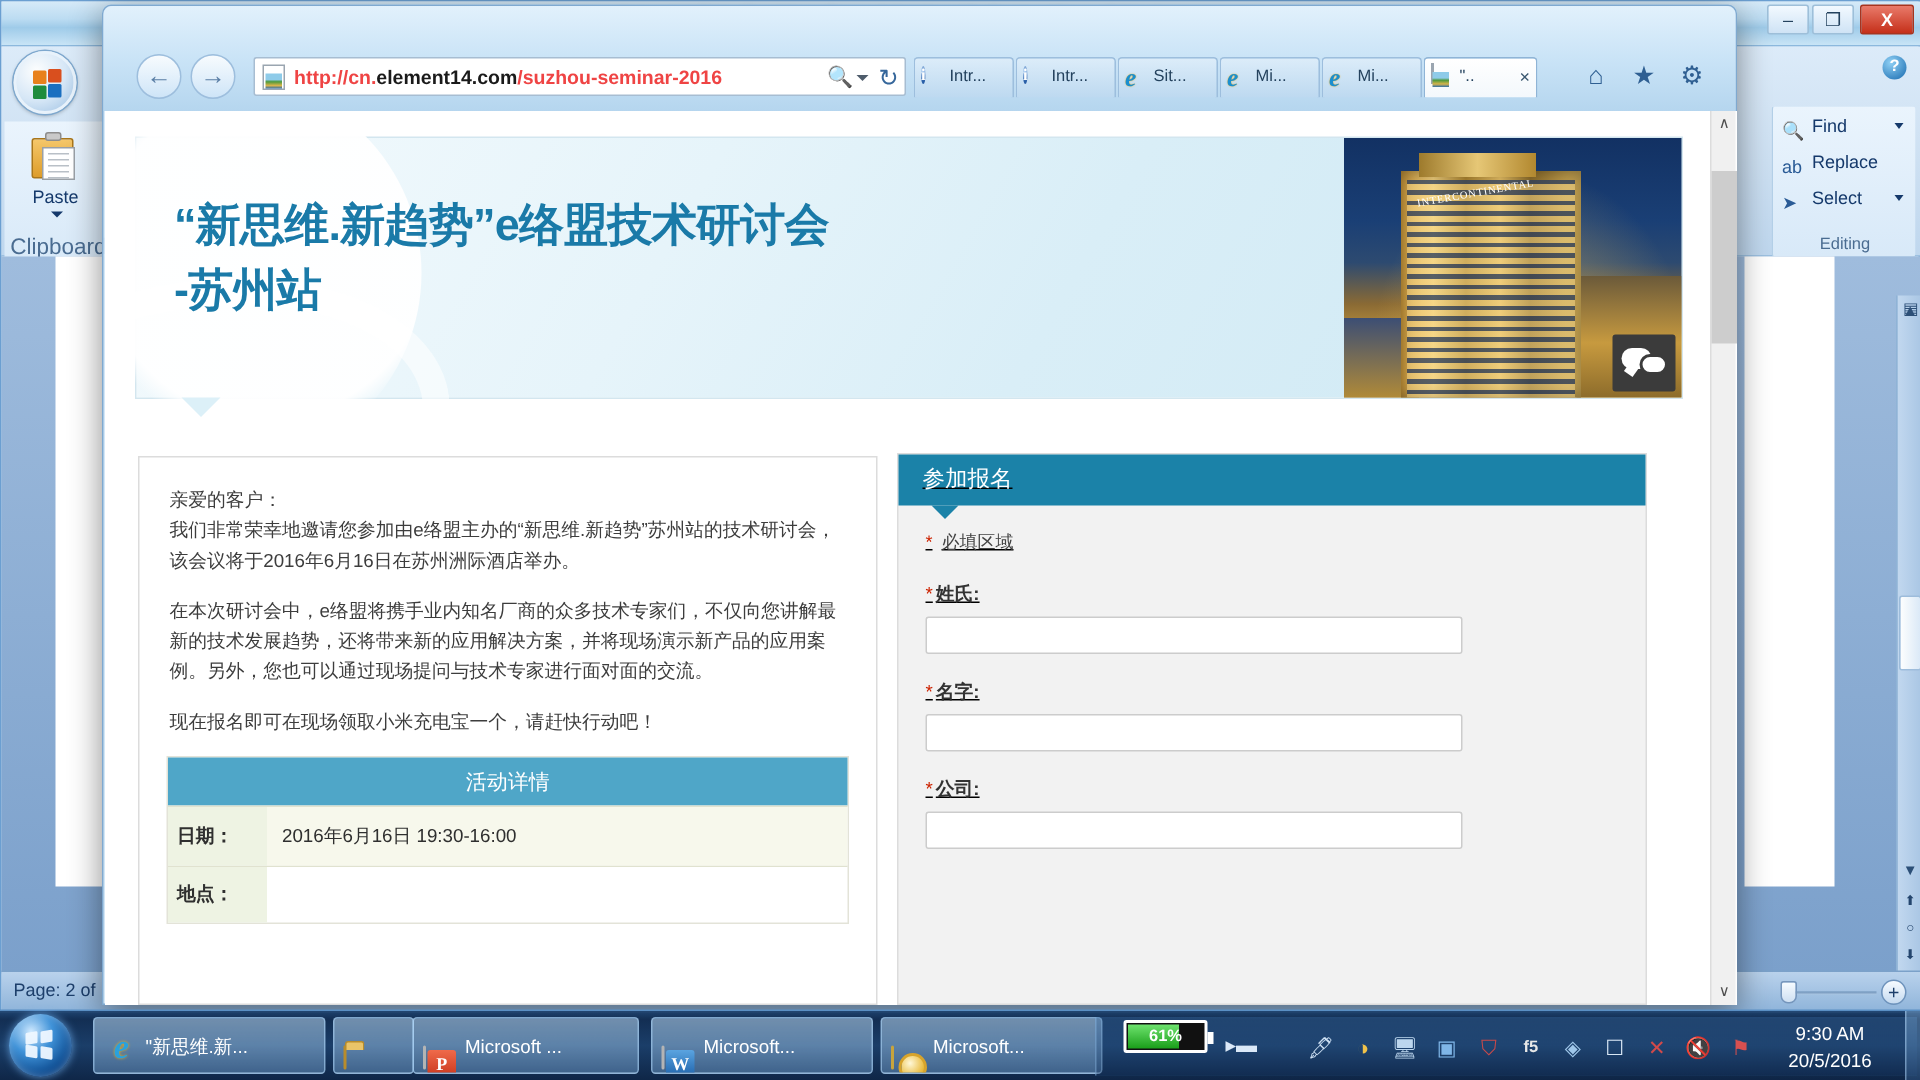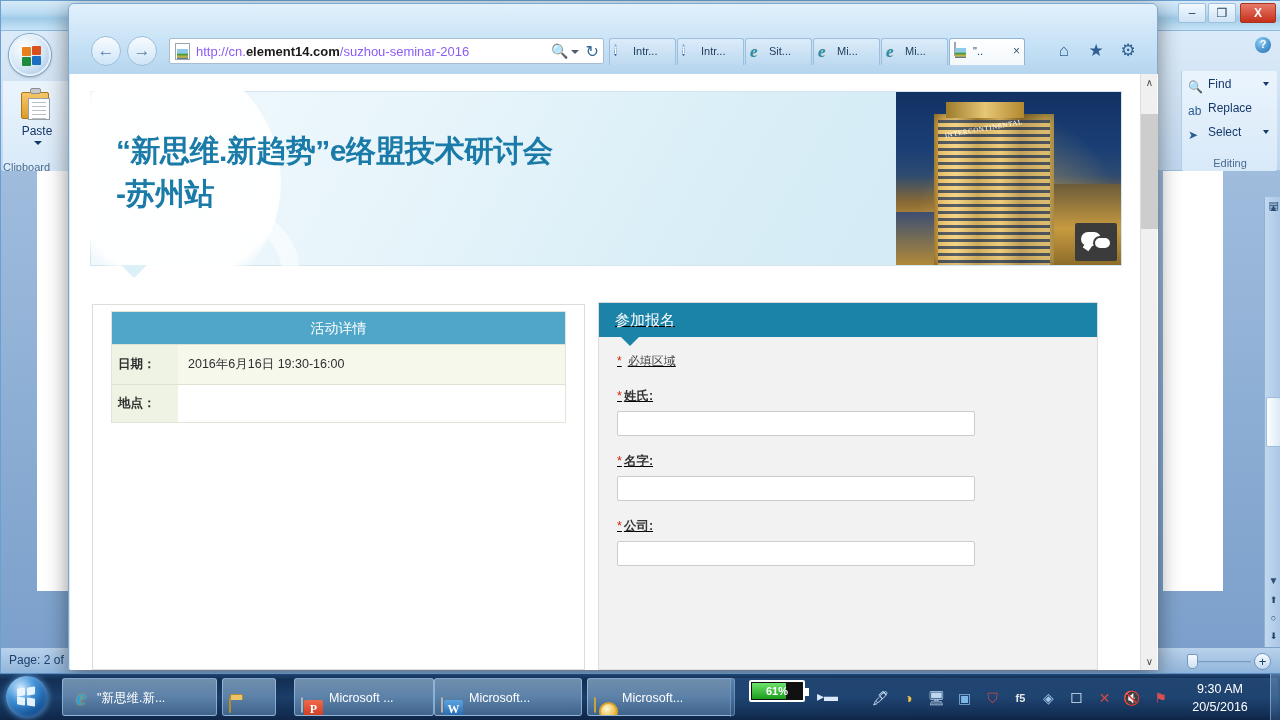--- a/index.html
+++ b/index.html
@@ -90,22 +90,22 @@
   #paste-label {
     position: absolute; left: 0; top: 43px; width: 68px; text-align: center;
     font-size: 12px; color: #15396b;
   }
   #paste-caret {
     position: absolute; left: 31px; top: 60px;
     width: 0; height: 0; border-left: 4px solid transparent; border-right: 4px solid transparent;
     border-top: 4px solid #15396b;
   }
   #clipboard-group-label {
-    position: absolute; left: 0; bottom: 3px; width: 68px; text-align: left;
-    font-size: 11px; color: #4a6c91;
+    position: absolute; left: 0; bottom: 3px; width: 68px; text-align: right;
+    font-size: 15px; color: #4a6c91;
   }
   #ribbon-help {
     position: absolute; right: 10px; top: 6px; width: 16px; height: 16px; border-radius:50%;
     background: radial-gradient(circle at 35% 30%, #8fd0f5, #1769ae);
     color: #fff; font-size: 11px; font-weight: bold; text-align: center; line-height: 15px;
   }
   #editing-group {
     position: absolute; right: 4px; top: 40px; width: 96px; height: 100px;
     background: linear-gradient(180deg,#eaf4fd,#d8e9f8);
     border-left: 1px solid #b4d0e8; border-radius: 2px;
@@ -214,21 +214,21 @@
   }
   #page-favicon .pic {
     position:absolute; left:1px; top:5px; width:11px; height:10px;
     background: linear-gradient(180deg,#8ecbe9 0%,#8ecbe9 40%,#4c9a3c 55%,#d8b44a 80%,#2f6fa8 100%);
   }
   #url-text {
     position: absolute; left: 26px; top: 4px; right: 58px; height: 18px;
     font-size: 13px; color: #828c96; line-height: 18px; white-space: nowrap; overflow: hidden;
   }
   #url-text .host { color: #1a1a1a; font-weight: bold; }
-  #url-text .scheme { color: #8b5cf6; }
+  #url-text .scheme { color: #ef4444; font-weight: bold; }
   #search-glyph {
     position: absolute; right: 34px; top: 4px; font-size: 14px; color: #4e5c6b;
   }
   #search-caret {
     position: absolute; right: 24px; top: 11px;
     width: 0; height: 0; border-left: 4px solid transparent; border-right: 4px solid transparent;
     border-top: 4px solid #4e5c6b;
   }
   #refresh-glyph {
     position: absolute; right: 4px; top: 3px; font-size: 16px; color: #36679b;
@@ -468,21 +468,21 @@
     border: 1px solid rgba(170,210,245,.6); border-radius: 3px;
     color: #fff; font-size: 12.5px; line-height: 38px; overflow: hidden; white-space: nowrap;
   }
   .task-btn .tb-icon {
     position: absolute; left: 6px; top: 7px; width: 24px; height: 24px;
   }
   .task-btn .tb-label { position: absolute; left: 34px; top: 0; right: 4px; }
 
   #tb-ie { left: 62px; width: 155px; }
   #tb-explorer { left: 222px; width: 54px; }
-  #tb-ppt { left: 294px; width: 140px; }
+  #tb-ppt { left: 275px; width: 151px; }
   #tb-word { left: 434px; width: 148px; }
   #tb-outlook { left: 587px; width: 148px; }
 
   .ico-ie {
     color: #2aa1dd; font-size: 23px; font-family: "Liberation Serif", serif;
     font-style: italic; font-weight: bold; line-height: 24px; text-align:center;
     text-shadow: 0 0 2px #ffb000;
   }
   .ico-folder {
     position: relative; width: 26px; height: 21px; margin-top: 2px;
@@ -717,20 +717,26 @@
             <span class="signage">INTERCONTINENTAL</span>
           </div>
           <div id="banner-notch"></div>
           <div id="chat-bubble">
             <span class="b1"></span>
               <span class="b2"></span>
           </div>
         </div>
 
         <div id="left-panel">
+          <div id="intro-block">
+            <p>亲爱的客户：</p>
+            <p style="margin-top:-13px">我们非常荣幸地邀请您参加由e络盟主办的“新思维.新趋势”苏州站的技术研讨会，该会议将于2016年6月16日在苏州洲际酒店举办。</p>
+            <p>在本次研讨会中，e络盟将携手业内知名厂商的众多技术专家们，不仅向您讲解最新的技术发展趋势，还将带来新的应用解决方案，并将现场演示新产品的应用案例。另外，您也可以通过现场提问与技术专家进行面对面的交流。</p>
+            <p>现在报名即可在现场领取小米充电宝一个，请赶快行动吧！</p>
+          </div>
           <div id="details-table">
             <div id="details-header">活动详情</div>
             <div class="detail-row">
               <div class="detail-label">日期：</div>
               <div class="detail-value">2016年6月16日 19:30-16:00</div>
             </div>
             <div class="detail-row">
               <div class="detail-label">地点：</div>
             </div>
           </div>

